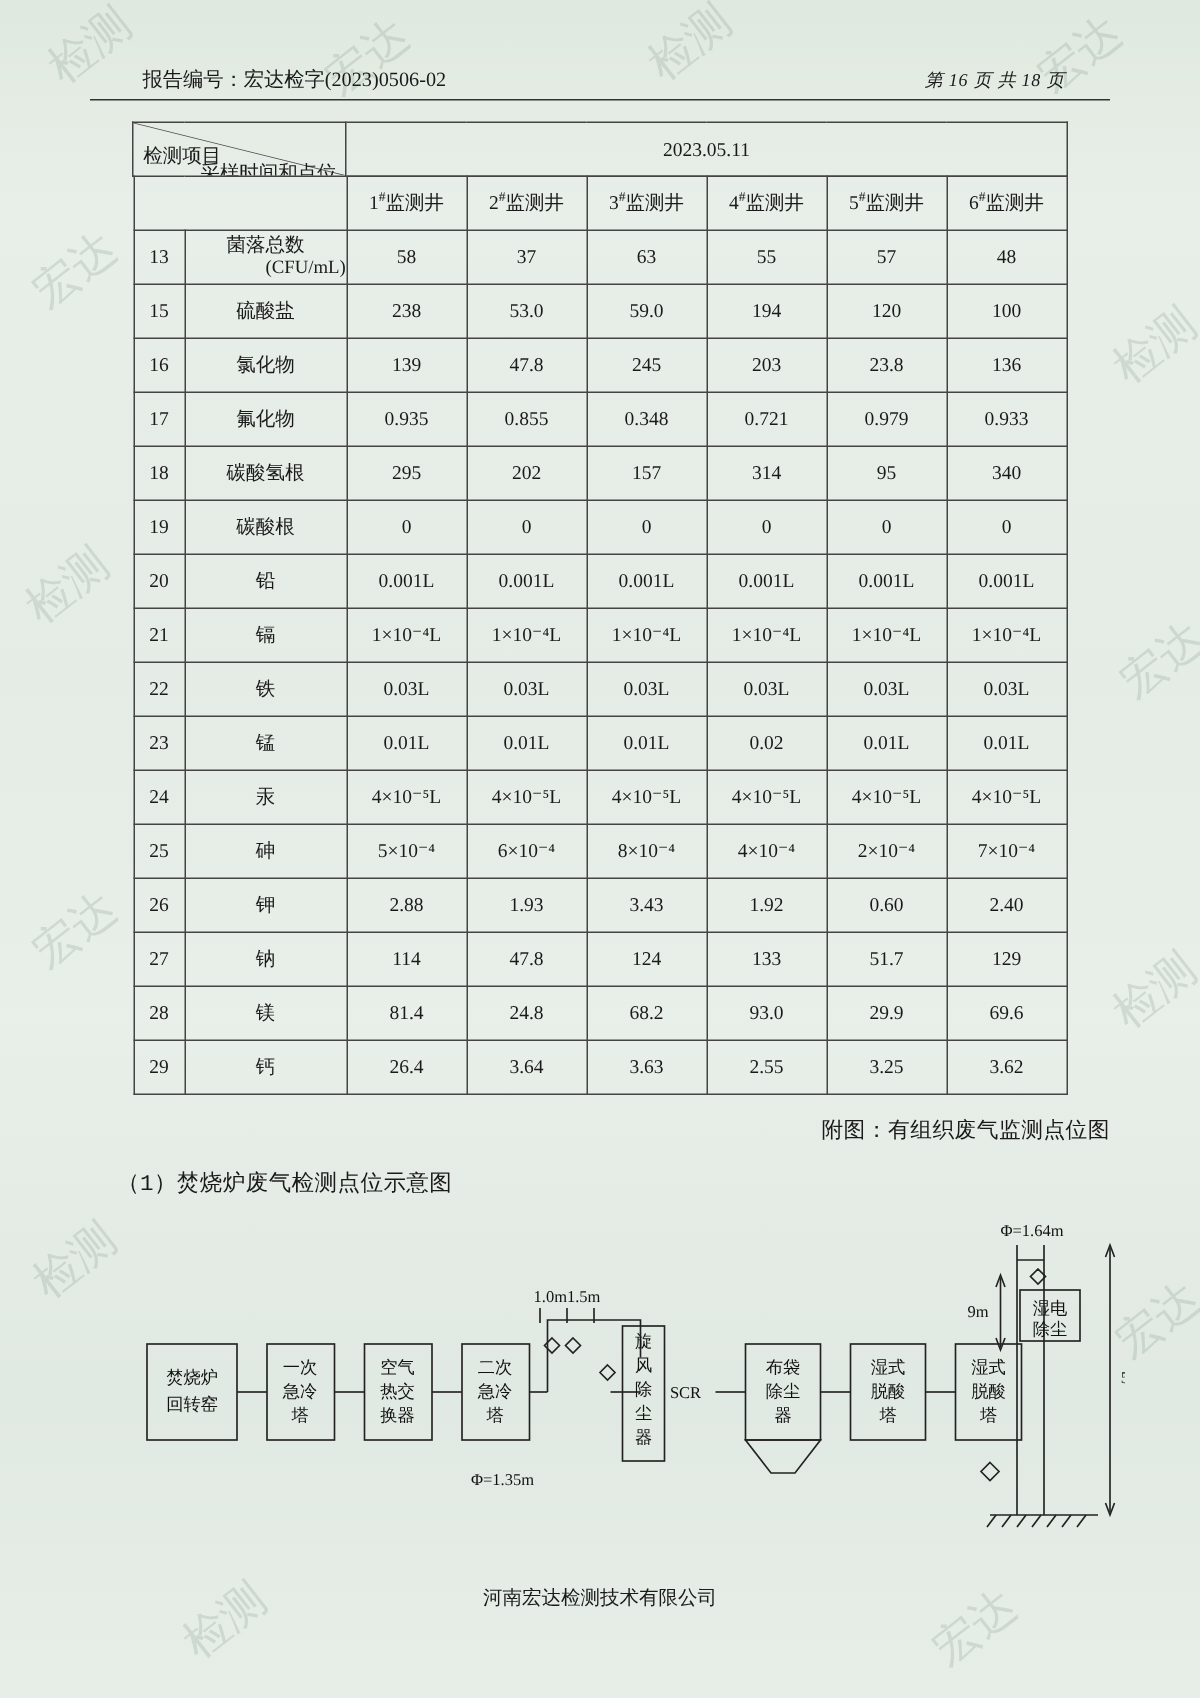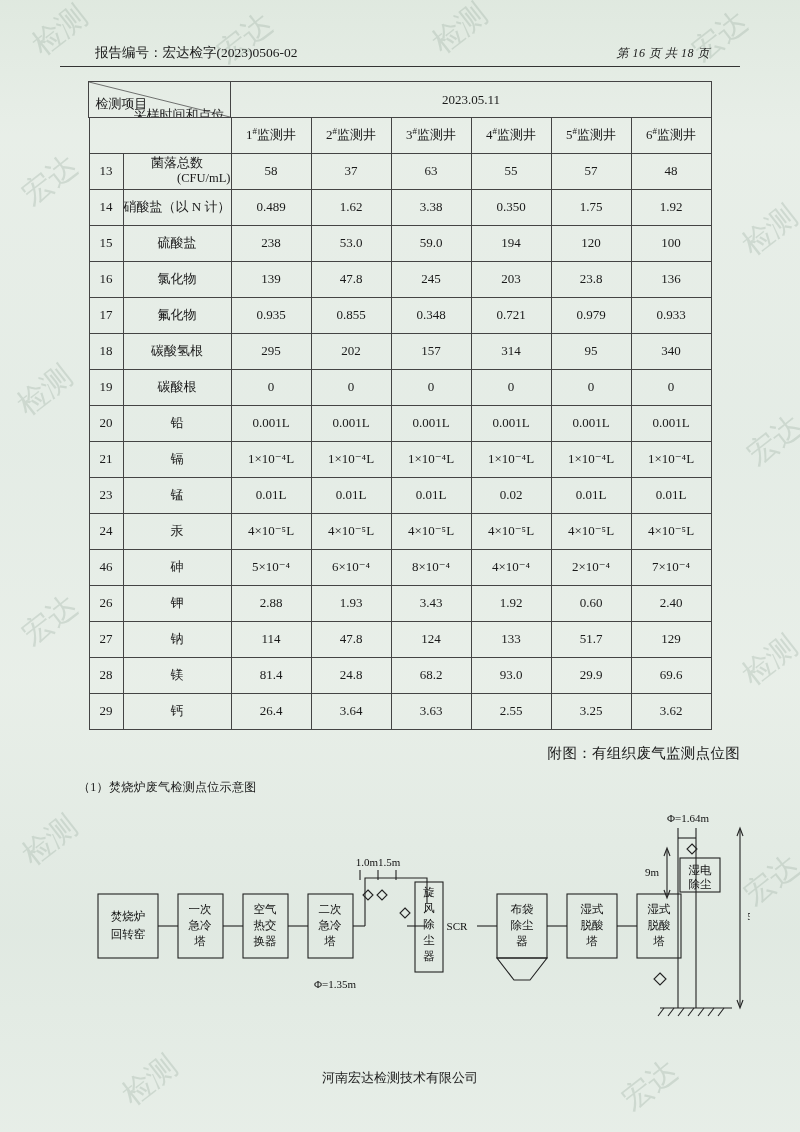--- a/index.html
+++ b/index.html
@@ -105,34 +105,35 @@
   .sup { font-size: 9px; vertical-align: super; }
   .subline { font-size: 12.5px; text-align: right; }
   
   .note {
     font-size: 14.5px;
     margin: 14px 0 0 18px;
     letter-spacing: 0.3px;
     text-align: right;
   }
   .note2 {
-    font-size: 12px;
+    font-size: 15px;
     margin: 16px 0 12px 18px;
     letter-spacing: 0.3px;
+    font-family: Liberation Mono, monospace;
   }
   
   .diagram-wrap {
     position: relative;
     margin-top: 10px;
     height: 215px;
   }
   
   .footer {
     position: absolute;
-    bottom: 45px;
+    bottom: 58px;
     left: 0;
     width: 100%;
     text-align: center;
     font-size: 13px;
     z-index: 3;
   }
 </style>
 </head>
 <body>
 
@@ -217,30 +218,20 @@
               <div class="subline">(CFU/mL)</div>
             </td>
             <td>58</td>
             <td>37</td>
             <td>63</td>
             <td>55</td>
             <td>57</td>
             <td>48</td>
           </tr>
           <tr>
-            <td>14</td>
-            <td class="item-name">硝酸盐（以 N 计）</td>
-            <td>0.489</td>
-            <td>1.62</td>
-            <td>3.38</td>
-            <td>0.350</td>
-            <td>1.75</td>
-            <td>1.92</td>
-          </tr>
-          <tr>
             <td>15</td>
             <td class="item-name">硫酸盐</td>
             <td>238</td>
             <td>53.0</td>
             <td>59.0</td>
             <td>194</td>
             <td>120</td>
             <td>100</td>
           </tr>
           <tr>
@@ -297,41 +288,51 @@
             <td>21</td>
             <td class="item-name">镉</td>
             <td>1×10⁻⁴L</td>
             <td>1×10⁻⁴L</td>
             <td>1×10⁻⁴L</td>
             <td>1×10⁻⁴L</td>
             <td>1×10⁻⁴L</td>
             <td>1×10⁻⁴L</td>
           </tr>
           <tr>
+            <td>22</td>
+            <td class="item-name">铁</td>
+            <td>0.03L</td>
+            <td>0.03L</td>
+            <td>0.03L</td>
+            <td>0.03L</td>
+            <td>0.03L</td>
+            <td>0.03L</td>
+          </tr>
+          <tr>
             <td>23</td>
             <td class="item-name">锰</td>
             <td>0.01L</td>
             <td>0.01L</td>
             <td>0.01L</td>
             <td>0.02</td>
             <td>0.01L</td>
             <td>0.01L</td>
           </tr>
           <tr>
             <td>24</td>
             <td class="item-name">汞</td>
             <td>4×10⁻⁵L</td>
             <td>4×10⁻⁵L</td>
             <td>4×10⁻⁵L</td>
             <td>4×10⁻⁵L</td>
             <td>4×10⁻⁵L</td>
             <td>4×10⁻⁵L</td>
           </tr>
           <tr>
-            <td>46</td>
+            <td>25</td>
             <td class="item-name">砷</td>
             <td>5×10⁻⁴</td>
             <td>6×10⁻⁴</td>
             <td>8×10⁻⁴</td>
             <td>4×10⁻⁴</td>
             <td>2×10⁻⁴</td>
             <td>7×10⁻⁴</td>
           </tr>
           <tr>
             <td>26</td>

